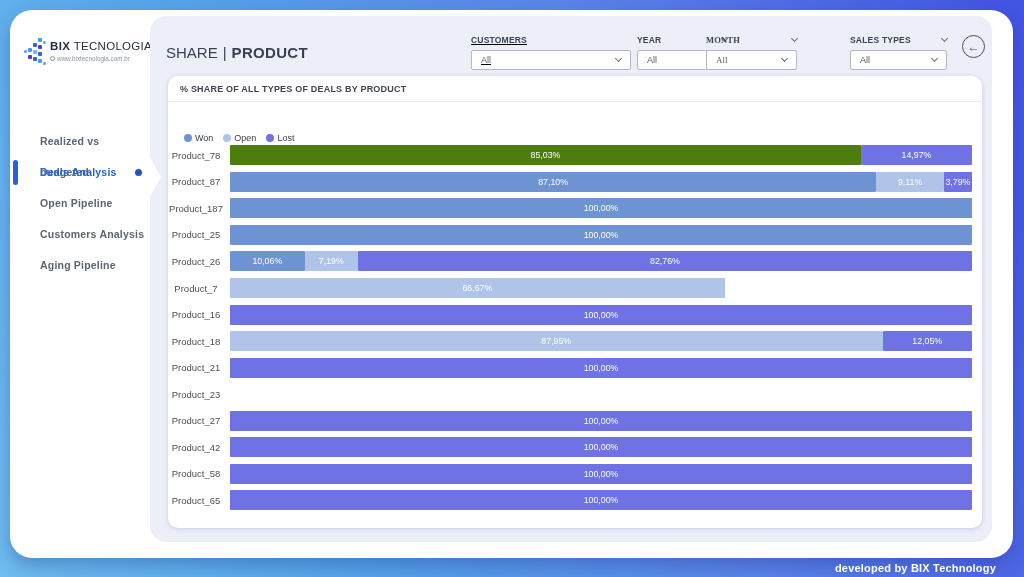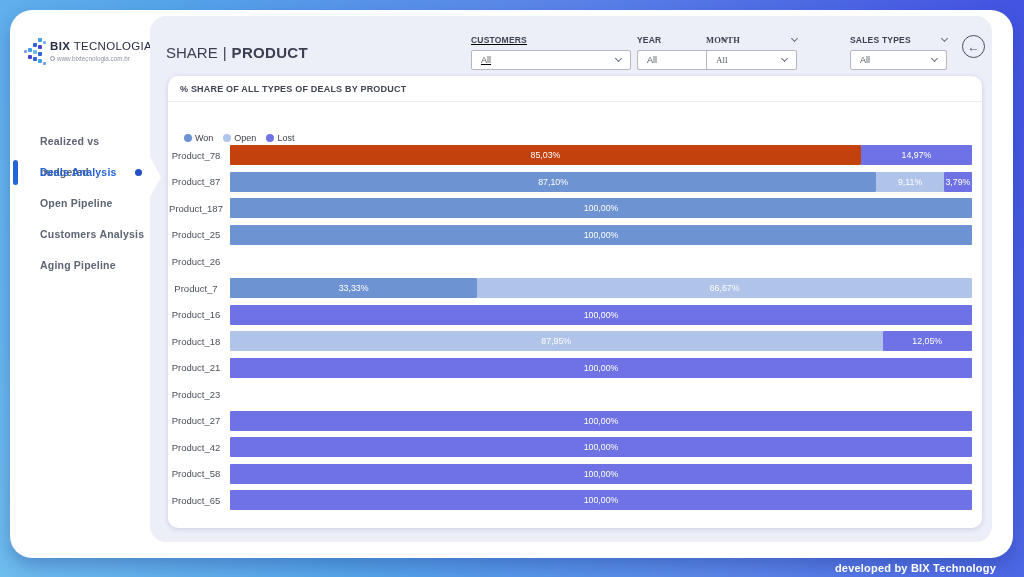--- a/index.html
+++ b/index.html
@@ -178,21 +178,21 @@
           </span>
           <span class="legend-item">
             <span class="legend-dot" style="background: rgb(111, 114, 228);"></span>
             <span>Lost</span>
           </span>
         </div>
       <div class="rows">
           <div class="crow">
             <div class="crow-label">Product_78</div>
             <div class="track">
-              <div class="seg" style="width: 85.03%; background: #c2410c; justify-content: center;">
+              <div class="seg" style="width: 85.03%; background: #4d7c0f; justify-content: center;">
                 <span>85,03%</span>
               </div>
               <div class="seg" style="width: 14.97%; background: rgb(111, 114, 228);">
                 <span>14,97%</span>
               </div>
             </div>
           </div>
           <div class="crow">
             <div class="crow-label">Product_87</div>
             <div class="track">
@@ -218,27 +218,35 @@
           <div class="crow">
             <div class="crow-label">Product_25</div>
             <div class="track">
               <div class="seg" style="width: 100%; background: rgb(110, 147, 211);">
                 <span>100,00%</span>
               </div>
             </div>
           </div>
           <div class="crow">
             <div class="crow-label">Product_26</div>
+            <div class="track">
+              <div class="seg" style="width: 10.06%; background: rgb(110, 147, 211);">
+                <span>10,06%</span>
+              </div>
+              <div class="seg" style="width: 7.19%; background: rgb(176, 195, 232);">
+                <span>7,19%</span>
+              </div>
+              <div class="seg" style="width: 82.76%; background: rgb(111, 114, 228);">
+                <span>82,76%</span>
+              </div>
+            </div>
           </div>
           <div class="crow">
             <div class="crow-label">Product_7</div>
             <div class="track">
-              <div class="seg" style="width: 33.33%; background: rgb(110, 147, 211);">
-                <span>33,33%</span>
-              </div>
               <div class="seg" style="width: 66.67%; background: rgb(176, 195, 232);">
                 <span>66,67%</span>
               </div>
             </div>
           </div>
           <div class="crow">
             <div class="crow-label">Product_16</div>
             <div class="track">
               <div class="seg" style="width: 100%; background: rgb(111, 114, 228);">
                 <span>100,00%</span>

